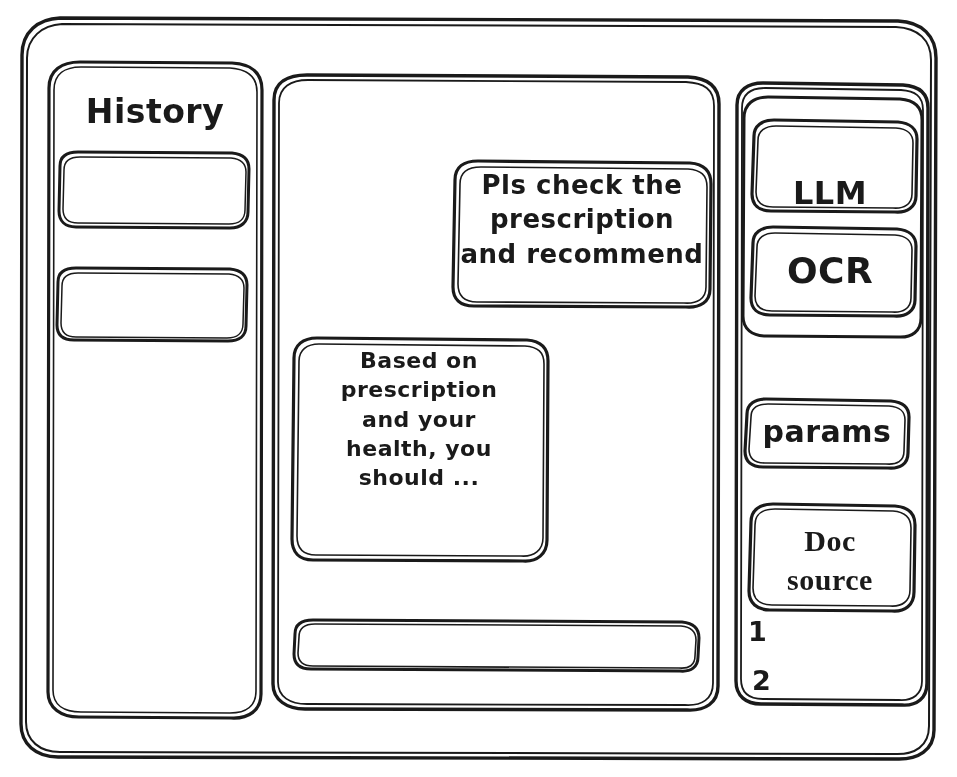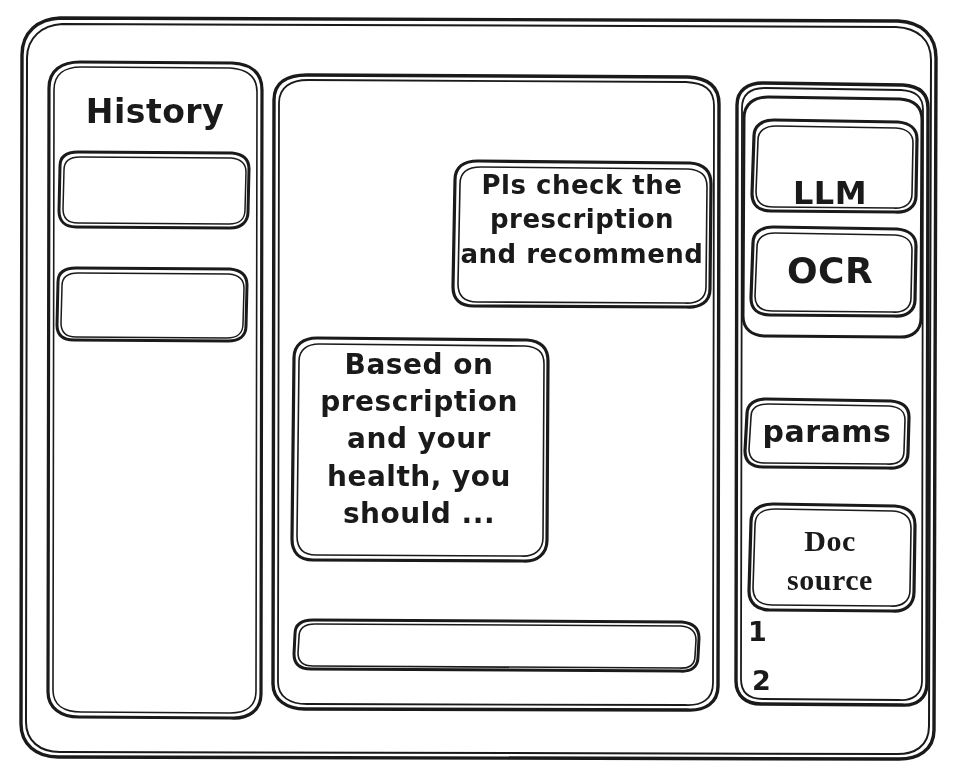--- a/index.html
+++ b/index.html
@@ -62,21 +62,21 @@
   }
 
   .t-user-msg {
     left: 459px; top: 168px; width: 246px;
     font-size: 26px;
     line-height: 1.32;
   }
 
   .t-assistant-msg {
     left: 298px; top: 346px; width: 242px;
-    font-size: 28px;
+    font-size: 22px;
     line-height: 1.33;
   }
 
   .t-llm {
     left: 748px; top: 130px; width: 164px;
     font-size: 32px;
     margin-top: 44px;
   }
 
   .t-ocr {

